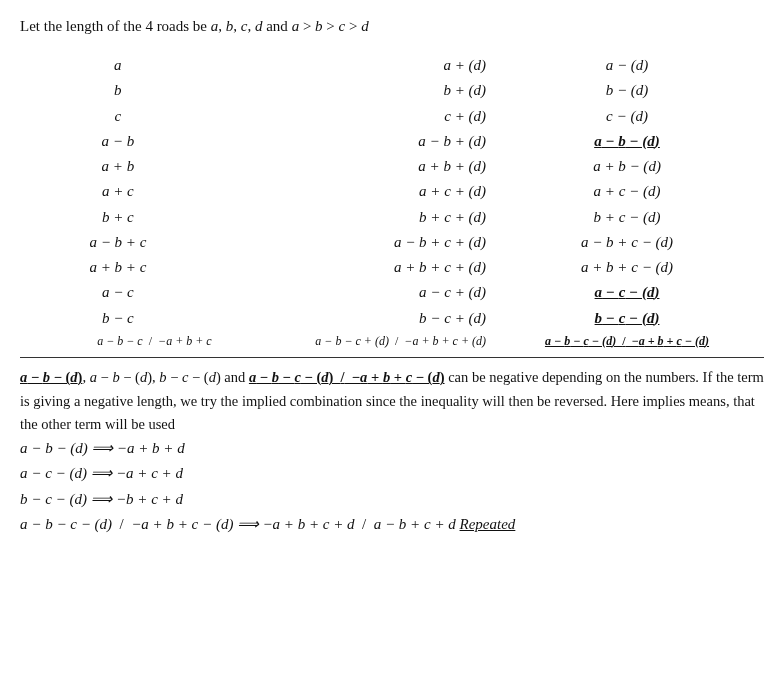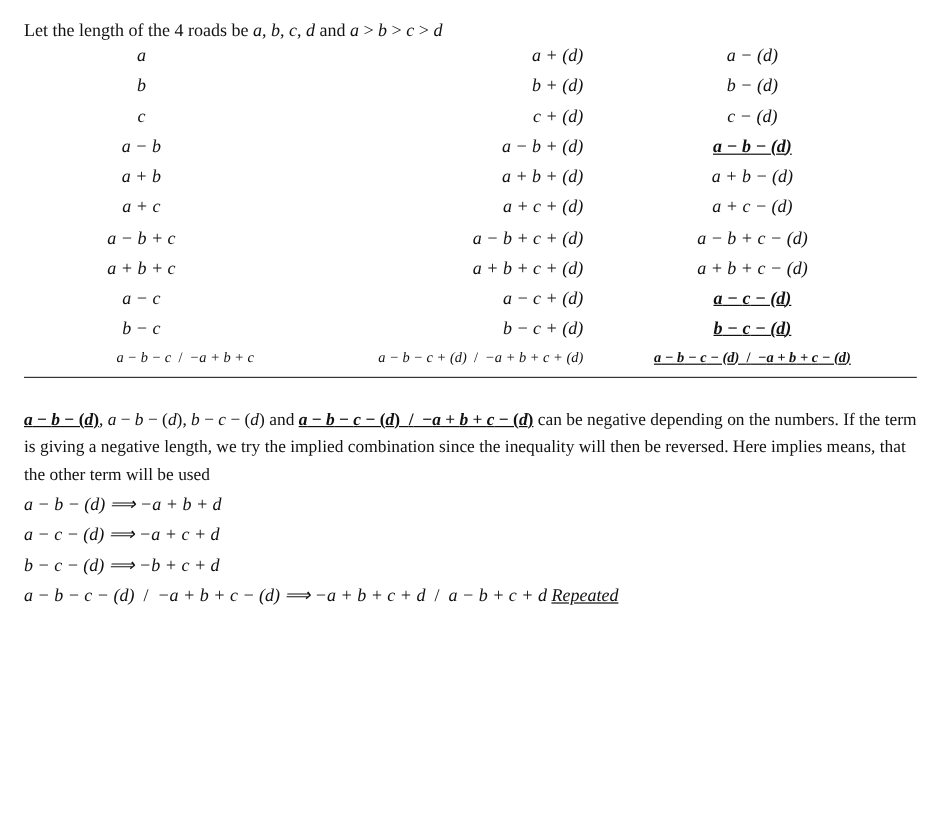--- a/index.html
+++ b/index.html
@@ -6,20 +6,21 @@
     body {
       font-family: Georgia, 'Times New Roman', serif;
       font-size: 15px;
       background: #fff;
       color: #111;
       padding: 18px 20px;
       width: 784px;
       min-height: 700px;
     }
     .intro {
+      margin-bottom: 18px;
       font-size: 15px;
     }
     .intro em { font-style: italic; }
     .columns-table {
       width: 100%;
       border-collapse: collapse;
       margin-bottom: 6px;
     }
     .columns-table td {
       text-align: center;
@@ -41,21 +42,21 @@
       text-align: center;
       width: 280px;
     }
     .underline { text-decoration: underline; font-weight: bold; }
     .small-row td {
       font-size: 12px;
     }
     .note-section {
       border-top: 1px solid #333;
       margin-top: 6px;
-      padding-top: 24px;
+      padding-top: 8px;
       font-size: 14.5px;
       line-height: 1.6;
     }
     .note-section em { font-style: italic; }
     .implications {
       font-size: 15px;
     }
     .implications p {
       font-style: italic;
       line-height: 1.7;
@@ -105,20 +106,25 @@
       <td><em>a</em> + <em>b</em> + (<em>d</em>)</td>
       <td><em>a</em> + <em>b</em> − (<em>d</em>)</td>
     </tr>
 
     <tr>
       <td><em>a</em> + <em>c</em></td>
       <td><em>a</em> + <em>c</em> + (<em>d</em>)</td>
       <td><em>a</em> + <em>c</em> − (<em>d</em>)</td>
     </tr>
 
+    <tr>
+      <td><em>b</em> + <em>c</em></td>
+      <td><em>b</em> + <em>c</em> + (<em>d</em>)</td>
+      <td><em>b</em> + <em>c</em> − (<em>d</em>)</td>
+    </tr>
 
     <tr>
       <td><em>a</em> − <em>b</em> + <em>c</em></td>
       <td><em>a</em> − <em>b</em> + <em>c</em> + (<em>d</em>)</td>
       <td><em>a</em> − <em>b</em> + <em>c</em> − (<em>d</em>)</td>
     </tr>
 
     <tr>
       <td><em>a</em> + <em>b</em> + <em>c</em></td>
       <td><em>a</em> + <em>b</em> + <em>c</em> + (<em>d</em>)</td>

